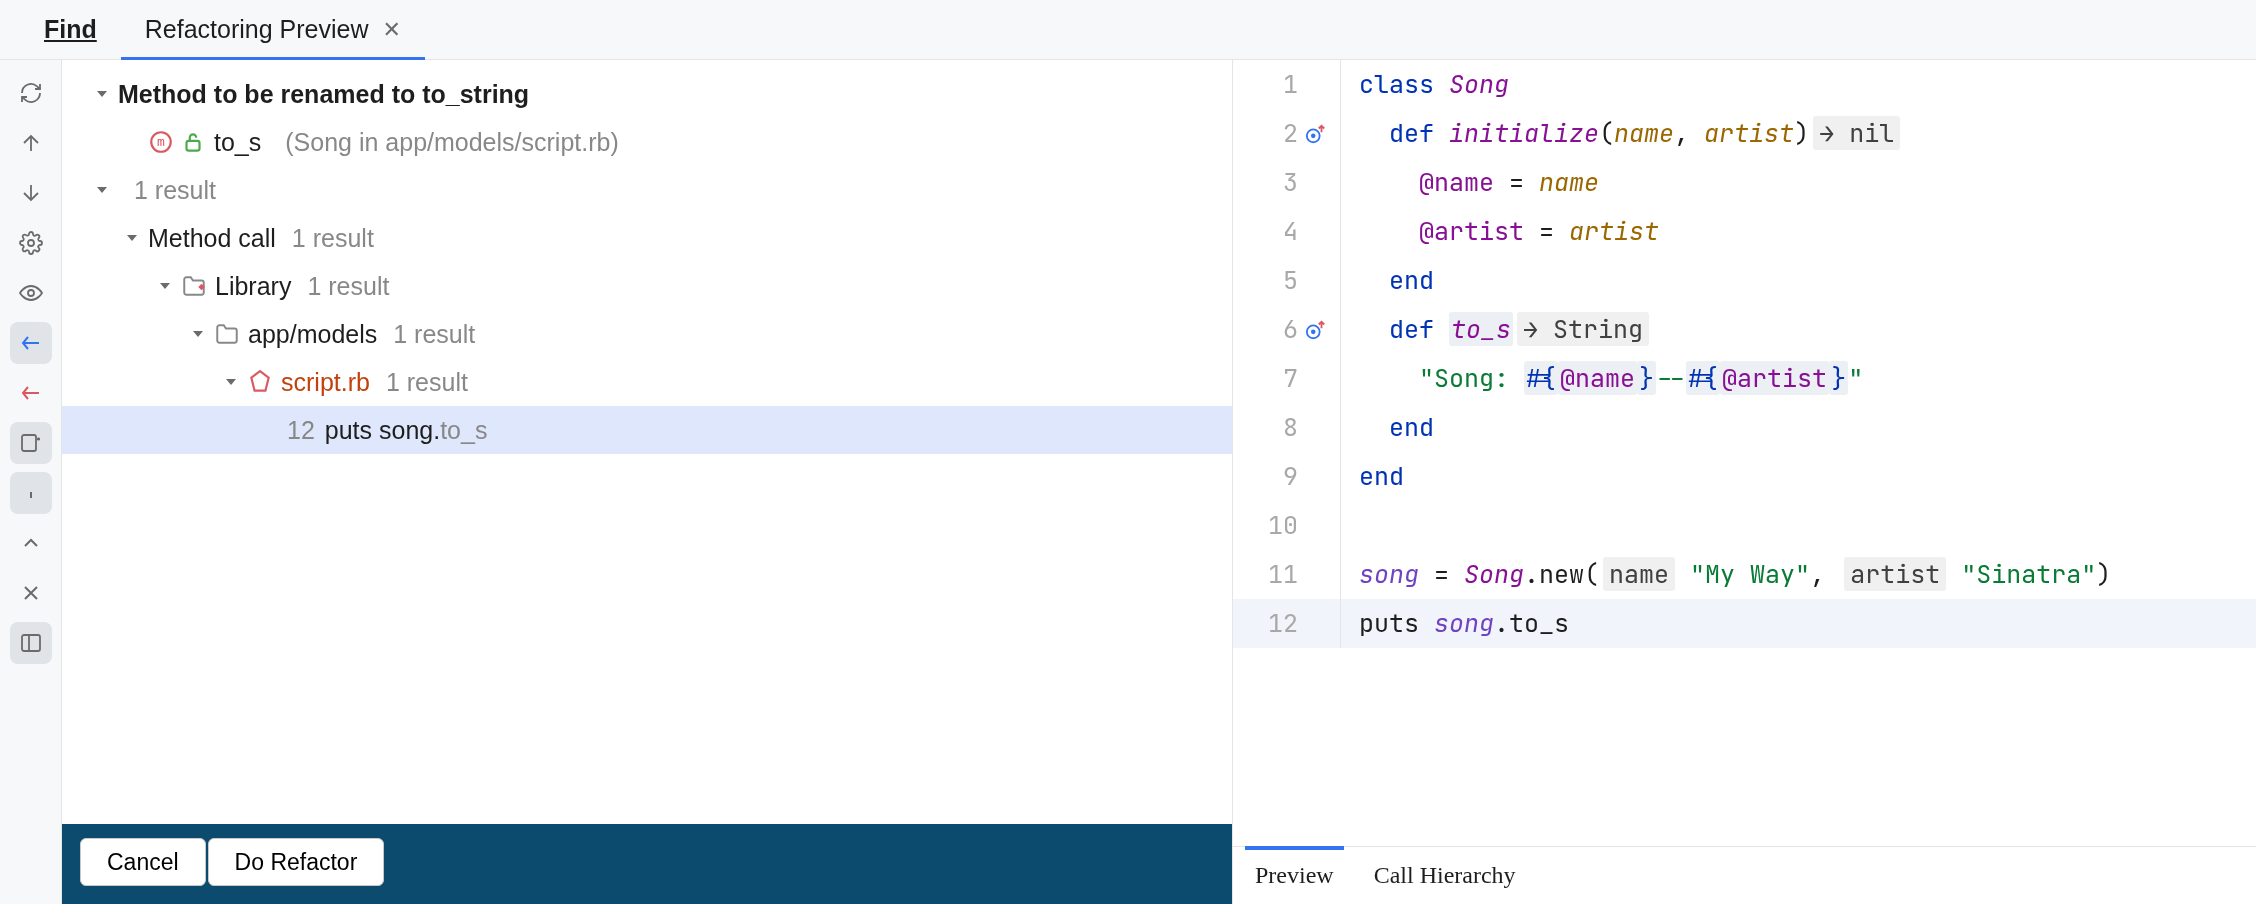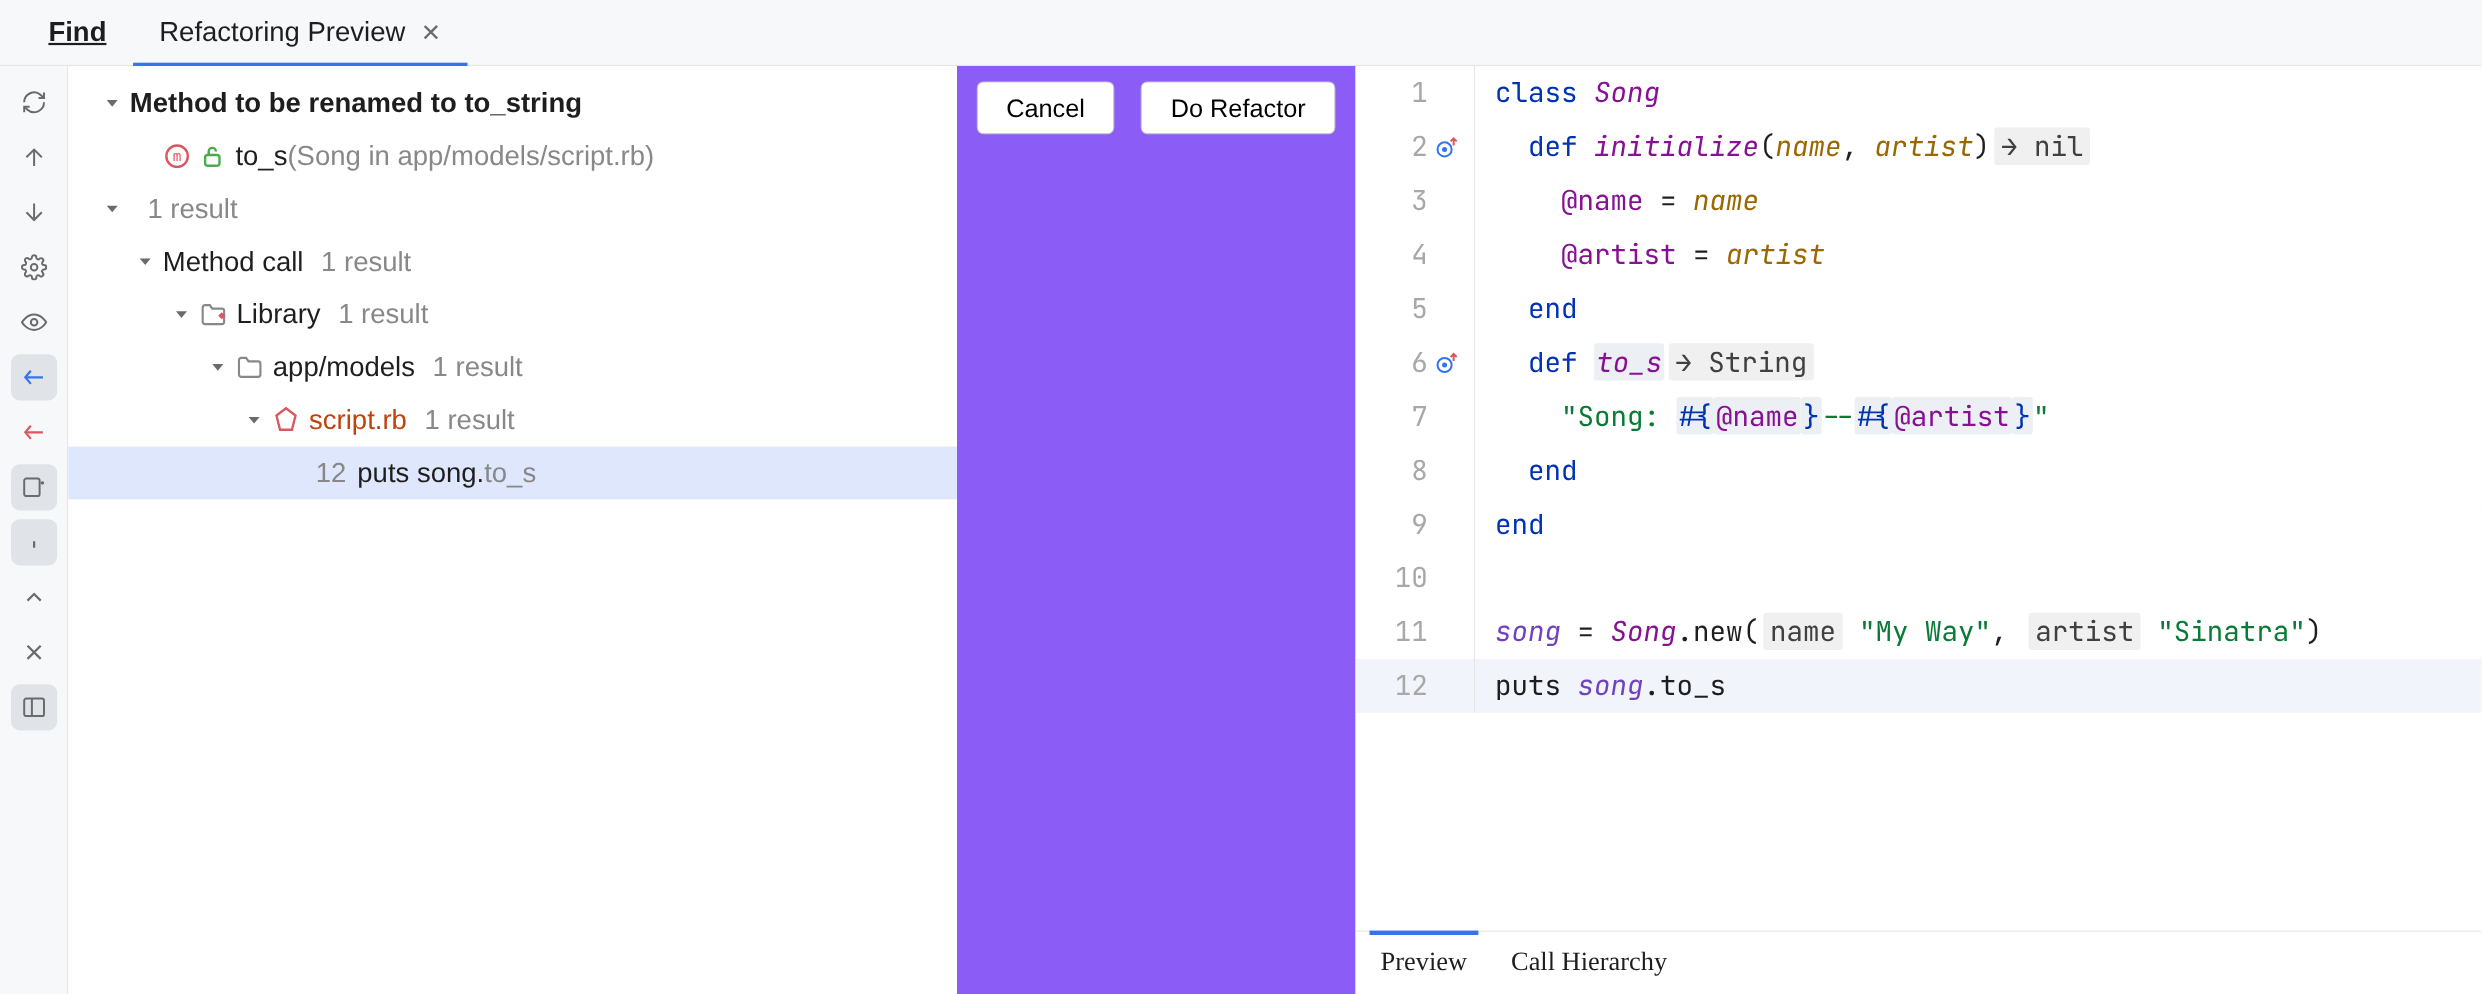--- a/index.html
+++ b/index.html
@@ -71,21 +71,21 @@
   color: #6b6b6b;
 }
 .tool-btn.active { background: #e0e3e8; color:#6b6b6b; }
 .tool-btn svg { width: 24px; height: 24px; }
 
 
 .results-panel {
   width: 1170px;
   background: #fff;
   display: flex;
-  flex-direction: row;
+  flex-direction: column;
   position: relative;
 }
 .tree {
   flex: 1;
   overflow: auto;
   padding-top: 10px;
   font-size: 25px;
   line-height: 48px;
 }
 .tree-row {
@@ -110,22 +110,22 @@
 .chev svg { width: 16px; height: 16px; }
 .indent { display: inline-block; flex-shrink: 0; }
 .bold { font-weight: 700; }
 .muted { color: #888; font-weight: 400; }
 .icon-slot { display: inline-flex; align-items: center; margin-right: 8px; flex-shrink: 0; }
 .icon-slot svg { width: 26px; height: 26px; }
 
 .buttons-row {
   padding: 14px 18px 18px 18px;
   display: flex;
-  gap: 24px;
-  background: #8b5cf6;
+  gap: 2px;
+  background: #0c4a6e;
 }
 .btn {
   height: 48px;
   padding: 0 26px;
   border: 1px solid #c9c9c9;
   background: #fff;
   border-radius: 6px;
   font-size: 23px;
   cursor: pointer;
 }
@@ -313,21 +313,21 @@
               <text x="12" y="16" text-anchor="middle" font-size="12" fill="#db5860" font-family="monospace">m</text>
             </svg>
         </span>
         <span class="icon-slot" style="margin-left:-2px;">
           <svg viewBox="0 0 24 24" fill="none" stroke="#4ca94c" stroke-width="2">
               <rect x="6" y="11" width="12" height="9" rx="2"></rect>
               <path d="M9 11V8a3 3 0 0 1 6 0"></path>
             </svg>
         </span>
         <span>to_s</span>
-        <span class="muted" style="margin-left:0">(Song in app/models/script.rb)</span>
+        <span class="muted" style="margin-left:24px">(Song in app/models/script.rb)</span>
       </div>
 
       <div class="tree-row">
         <span class="indent" style="width:30px"></span>
         <span class="chev">
             <svg viewBox="0 0 16 16" fill="currentColor">
               <path d="M3 5l5 6 5-6z"></path>
             </svg>
           </span>
         <span class="muted" style="margin-left:16px">1 result</span>

